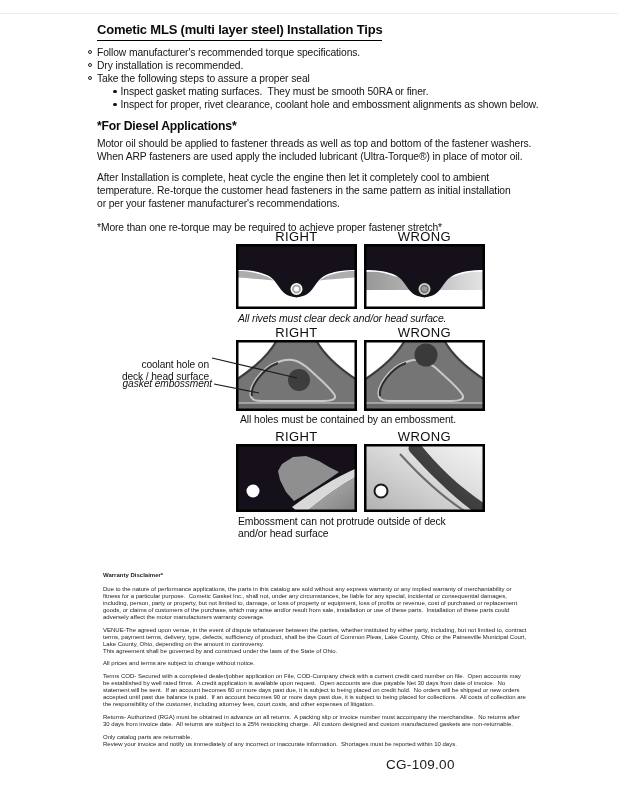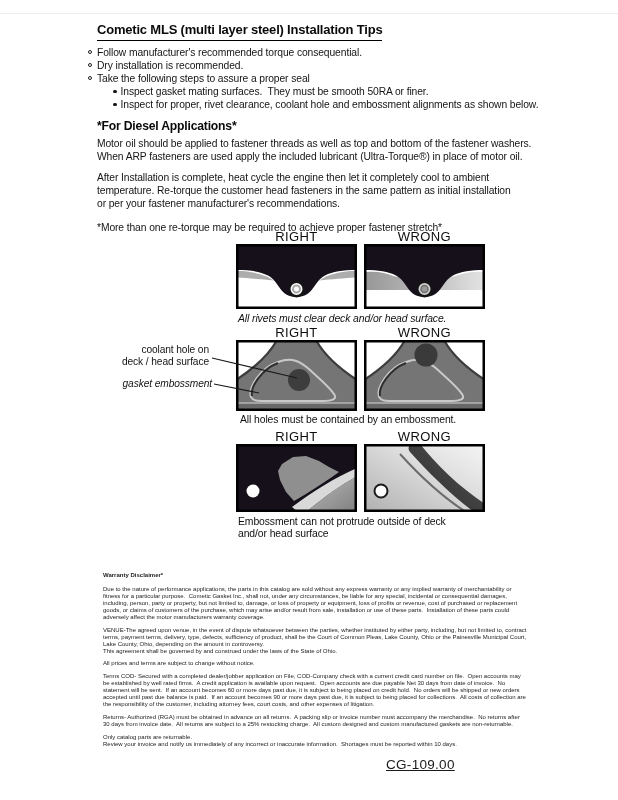--- a/index.html
+++ b/index.html
@@ -26,33 +26,33 @@
   .figbox { width:121px; }
   .figbox svg { display:block; }
   .caption { font-size:10.4px; letter-spacing:-0.1px; color:#101010; line-height:11.5px; }
   .ann { font-size:10.2px; line-height:11.5px; letter-spacing:-0.1px; text-align:right; color:#141414; }
   .overlay { left:0; top:0; width:618px; height:800px; pointer-events:none; }
 
   .legal { left:103px; top:572px; width:424px; font-size:6px; line-height:7.1px; color:#1c1c1c; }
   .legal p { white-space:pre-wrap; margin-bottom:5.5px; }
   .legal .lh { font-weight:bold; margin-bottom:6.5px; }
 
-  .pagecode { left:386px; top:757px; font-size:13.5px; letter-spacing:0.3px; color:#1a1a1a;text-decoration:underline; }
+  .pagecode { left:386px; top:757px; font-size:13.5px; letter-spacing:0.3px; color:#1a1a1a; }
 </style>
 </head>
 <body>
 
 <div class="abs topline"></div>
 
 <div class="abs title">Cometic MLS (multi layer steel) Installation Tips</div>
 
 <div class="abs tips">
   <div class="tip">
     <span class="mk-hollow"></span>
-    <span>Follow manufacturer's recommended torque consequential.</span>
+    <span>Follow manufacturer's recommended torque specifications.</span>
   </div>
   <div class="tip">
     <span class="mk-hollow"></span>
     <span>Dry installation is recommended.</span>
   </div>
   <div class="tip">
     <span class="mk-hollow"></span>
     <span>Take the following steps to assure a proper seal</span>
   </div>
   <div class="tip sub">
@@ -102,21 +102,21 @@
     <circle cx="60.5" cy="45" r="7.2" fill="#cfcfcf" stroke="#141414" stroke-width="2.4"></circle>
     <circle cx="60.5" cy="45" r="3.5" fill="#9a9a9a" stroke="#6f6f6f" stroke-width="1.5"></circle>
     <rect x="1.25" y="1.25" width="118.5" height="62.5" fill="none" stroke="#000000" stroke-width="2.5"></rect>
   </svg>
 </div>
 <div class="abs caption" style="left:238px; top:313px;font-style:italic;">All rivets must clear deck and/or head surface.</div>
 
 <div class="abs fig-label" style="left:236px; top:325px;">RIGHT</div>
 <div class="abs fig-label" style="left:364px; top:325px;">WRONG</div>
 
-<div class="abs ann" style="left:96px; top:344px; width:113px;">
+<div class="abs ann" style="left:96px; top:359px; width:113px;">
   <div>coolant hole on</div>
   <div>deck / head surface</div>
 </div>
 <div class="abs ann" style="left:96px; top:378px; width:116px;font-style:italic;">gasket embossment</div>
 
 <div class="abs figbox" style="left:236px; top:340px;">
   <svg width="121" height="71" viewBox="0 0 121 71">
     <rect x="0" y="0" width="121" height="71" fill="#757575"></rect>
     <rect x="0" y="63" width="121" height="8" fill="#686868"></rect>
     <line x1="0" y1="63" x2="121" y2="63" stroke="#b5b5b5" stroke-width="1.5"></line>

